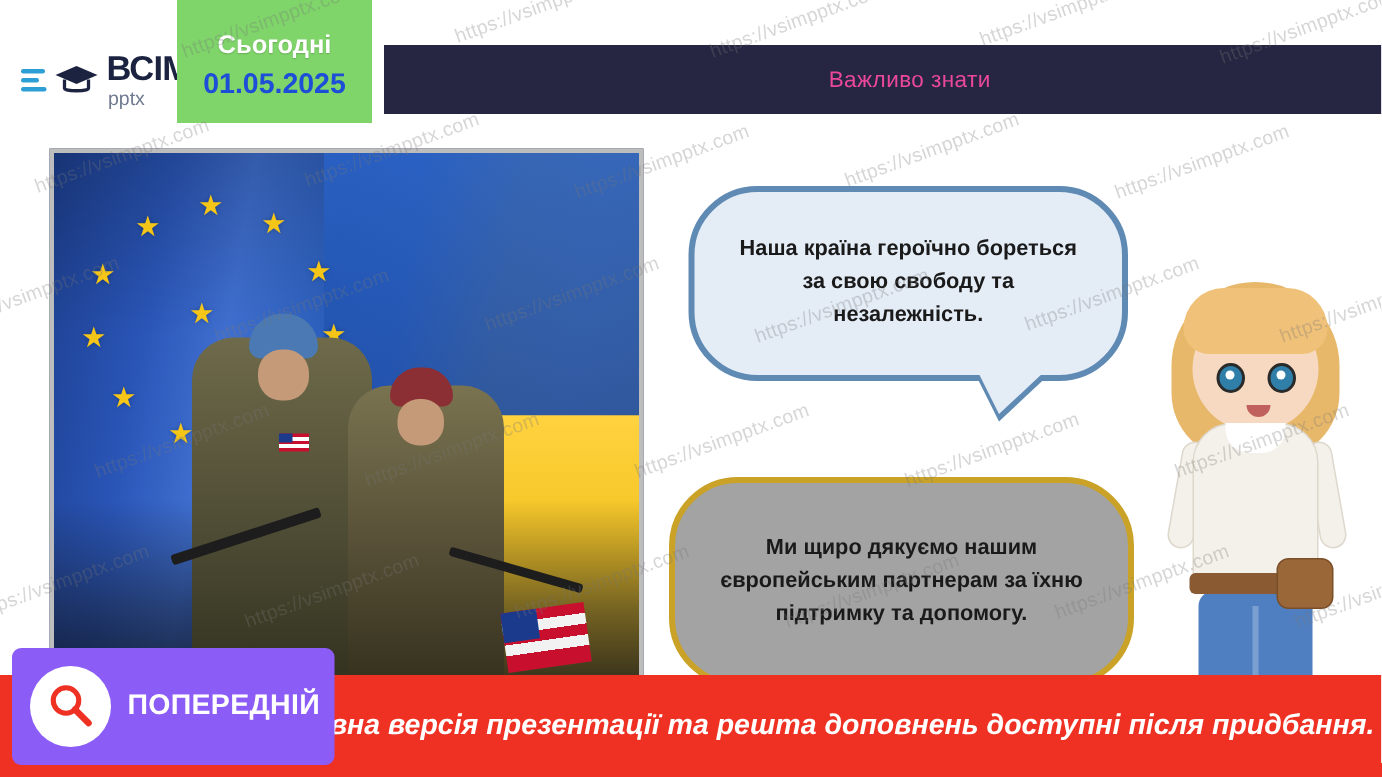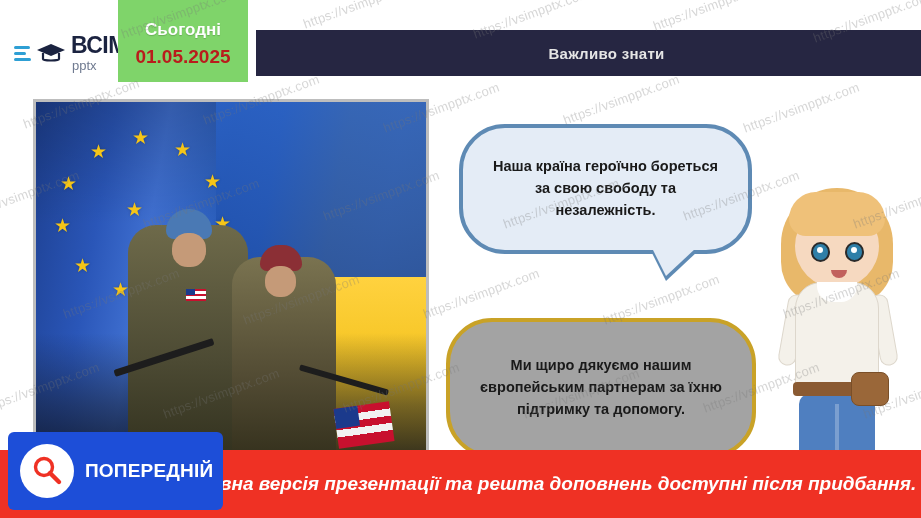--- a/index.html
+++ b/index.html
@@ -37,23 +37,23 @@
     position: absolute;
     left: 256px; top: 30px;
     width: 665px; height: 46px;
     background: #262642;
     z-index: 10;
   }
   .header-title {
     position: absolute;
     left: 0; top: 0; right: 0; bottom: 0;
     display: flex; align-items: center; justify-content: center;
-    color: #e5e5e5;
+    color: #ec4899;
     font-size: 15px;
-    font-weight: bold;
+    font-weight: normal;
     letter-spacing: 0.3px;
     padding-left: 36px;
   }
   .header-left-white {
     position: absolute;
     left: 0; top: 0; width: 256px; height: 76px;
     background: #ffffff;
     z-index: 9;
   }
 
@@ -96,21 +96,21 @@
     display: flex; flex-direction: column;
     align-items: center; justify-content: center;
     padding-top: 6px;
   }
   .date-badge .lbl {
     font-size: 17px; color: #ffffff; font-weight: bold;
     text-shadow: 0 1px 1px rgba(0,0,0,0.18);
   }
   .date-badge .val {
     margin-top: 6px;
-    font-size: 19px; font-weight: bold; color: #b91c1c;
+    font-size: 19px; font-weight: bold; color: #1d4ed8;
   }
 
   
   .body-area {
     position: absolute;
     left: 0; top: 76px; width: 921px; height: 442px;
     background: #ffffff;
   }
 
   
@@ -334,21 +334,21 @@
     border: 1px solid #ddd7cc;
   }
   .ch-arm.l { left: 18px; transform: rotate(10deg); }
   .ch-arm.r { left: 110px; transform: rotate(-10deg); }
 
   
   .preview-badge {
     position: absolute;
     left: 8px; bottom: 8px;
     width: 215px; height: 78px;
-    background: #1d4ed8;
+    background: #8b5cf6;
     border-radius: 6px;
     z-index: 35;
     display: flex; align-items: center;
     padding-left: 12px;
   }
   .preview-circle {
     width: 54px; height: 54px;
     background: #ffffff;
     border-radius: 50%;
     display: flex; align-items: center; justify-content: center;

